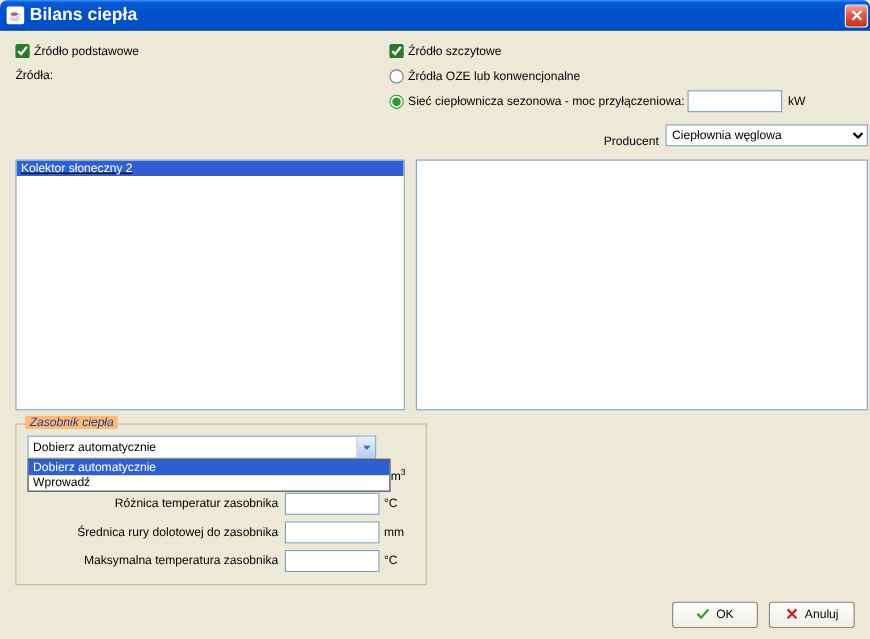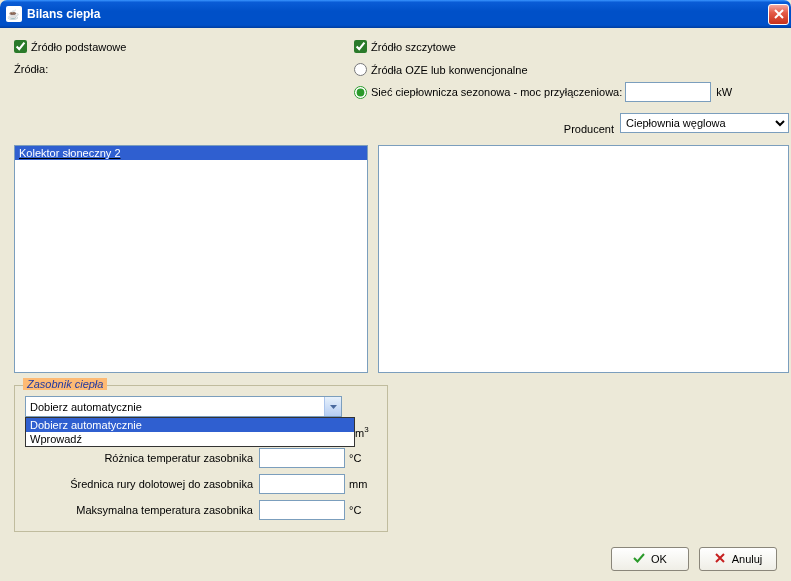--- a/index.html
+++ b/index.html
@@ -5,21 +5,21 @@
 * { box-sizing: border-box; margin: 0; padding: 0; font-family: Tahoma, Arial, sans-serif; font-size: 11px; }
 body { background: #ece9d8; width: 791px; height: 581px; overflow: hidden; }
 
 .titlebar { 
   background: linear-gradient(to bottom, #3a95ff 0%, #0a5cd6 8%, #0050c8 40%, #0050c8 90%, #003da0 100%);
   height: 28px; display: flex; align-items: center; padding: 0 2px 0 6px; color: #fff;
   border-top-left-radius: 7px; border-top-right-radius: 7px;
 }
 .titlebar-icon { width: 16px; height: 16px; background: #fff; border-radius: 2px; margin-right: 5px; 
   display:flex; align-items:center; justify-content:center; font-size:10px; color:#c77; font-weight:bold;}
-.titlebar-title { flex: 1; font-weight: bold; font-size: 12px; }
+.titlebar-title { flex: 1; font-weight: bold; font-size: 16px; }
 .close-btn { 
   width: 21px; height: 21px; background: linear-gradient(to bottom, #f5a8a0, #e45c49 40%, #c8311b);
   border: 1px solid #fff; border-radius: 3px; color:#fff; display:flex; align-items:center; justify-content:center;
   cursor: pointer;
 }
 .close-btn svg { width: 10px; height: 10px; }
 
 .content { padding: 12px 2px 10px 14px; }
 
 .top-row { display: flex; }
@@ -35,21 +35,21 @@
 .radio-line { display: flex; align-items: center; margin-bottom: 6px; }
 .radio-line input[type=radio] { margin-right: 4px; accent-color: #2a9a2a;}
 
 .inline-input { 
   background:#fff; border:1px solid #7b9ebd; height:20px; width:86px; padding:2px 4px; margin:0 3px;
 }
 .unit { margin-left:2px; }
 
 .prod-row { display:flex; align-items:center; justify-content:flex-end; margin-top:8px; }
 .prod-row label { margin-right:6px;margin-top:13px; }
-.prod-select { width:169px; height:20px; border:1px solid #7b9ebd; background:#fff; padding:1px; }
+.prod-select { width:184px; height:20px; border:1px solid #7b9ebd; background:#fff; padding:1px; }
 
 .lists-row { display:flex; gap:10px; margin-top:10px; }
 .listbox { 
   background:#fff; border:1px solid #7b9ebd; height:228px; overflow:auto;
 }
 .listbox.left { width: 354px; text-decoration: underline; }
 .listbox.right { flex:1; }
 .list-item { padding:1px 4px; color:#fff; background:#2f5fd0; cursor:default;}
   
 .fieldset { 

